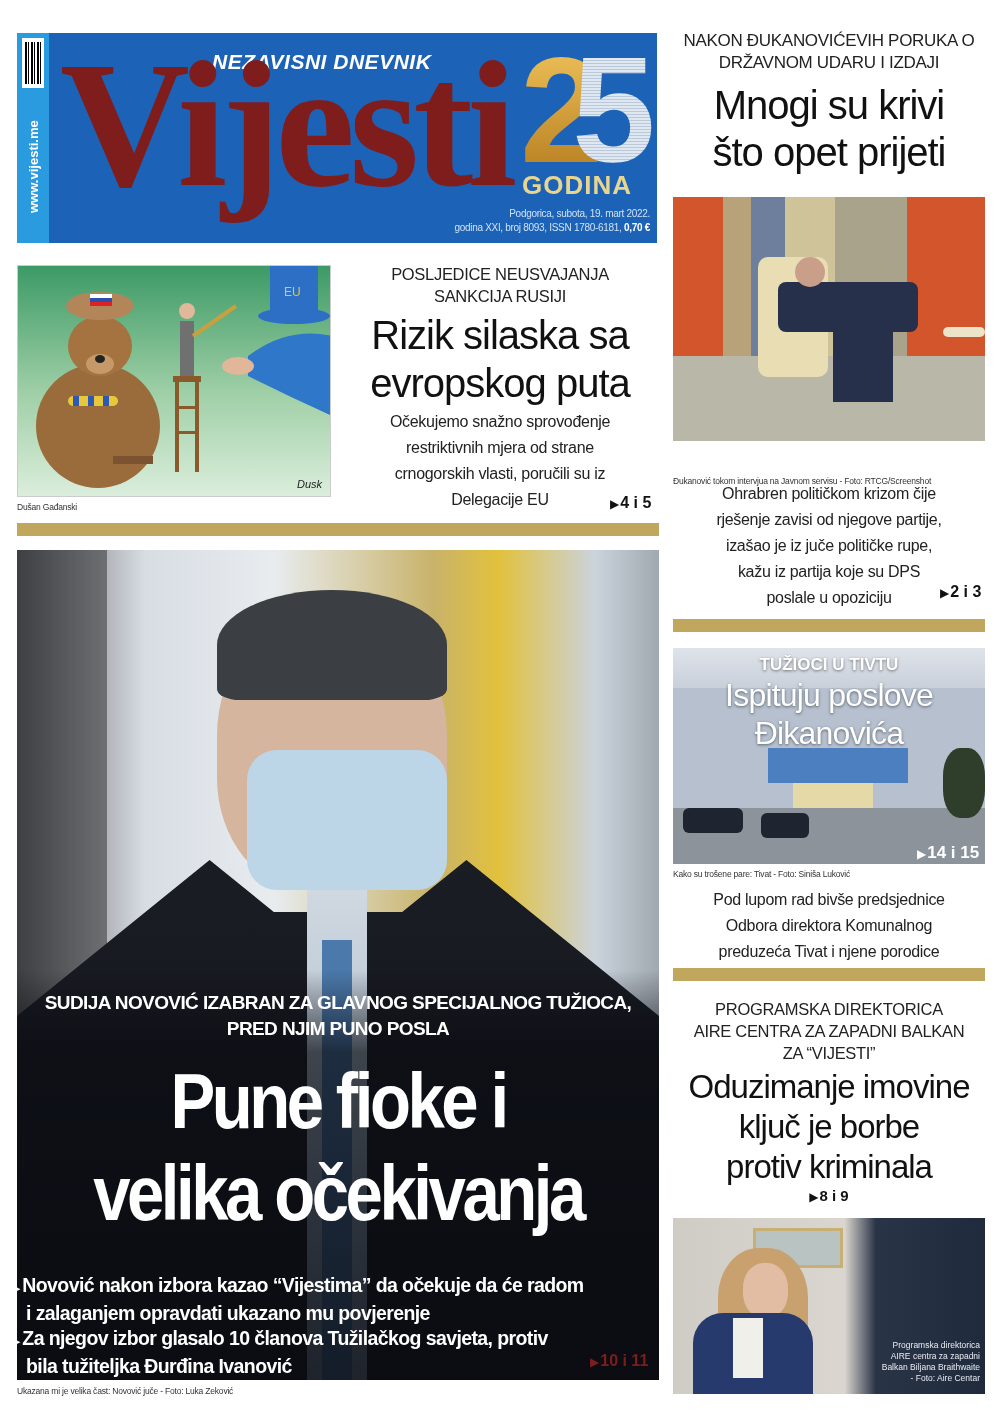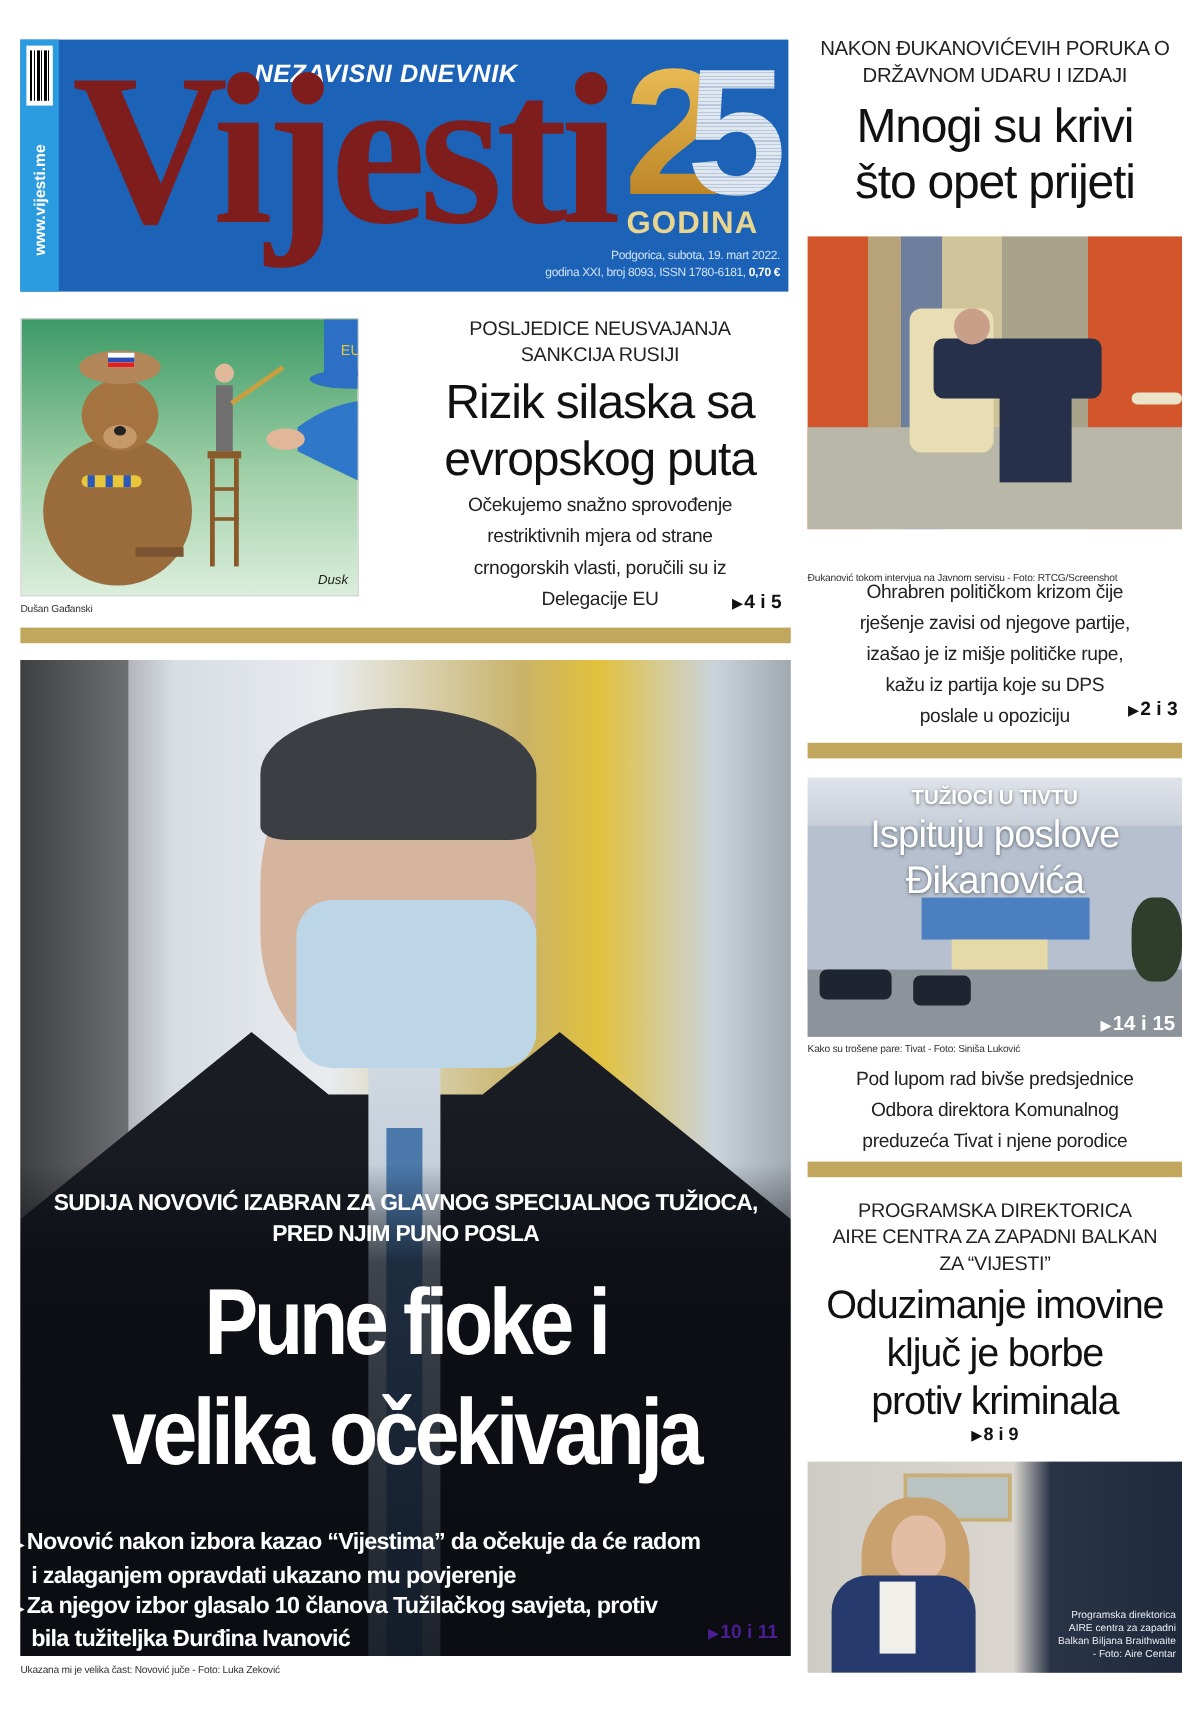--- a/index.html
+++ b/index.html
@@ -30,21 +30,21 @@
   #anniv-2 { position: absolute; left: 0; top: 0; font-size: 150px; font-weight: bold; color: #d6a43c; line-height: 140px;
     background: linear-gradient(180deg, #f0c35a, #b57d1f); -webkit-background-clip: text; background-clip: text; -webkit-text-fill-color: transparent; }
   #anniv-5 { position: absolute; left: 52px; top: 0; font-size: 150px; font-weight: bold; line-height: 140px;
     color: #e8eef6; -webkit-text-fill-color: transparent;
     background: repeating-linear-gradient(0deg, #dfe7f1 0 2px, #b9c8da 2px 3px); -webkit-background-clip: text; background-clip: text; }
   #anniv-label { left: 522px; top: 170px; font-size: 26px; font-weight: bold; color: #e8d58f; letter-spacing: 1px; }
   #mast-date { left: 400px; top: 207px; width: 250px; text-align: right; color: #cfe1f5; font-size: 10px; line-height: 14px; letter-spacing: -0.3px; }
   #mast-date b { color: #fff; }
 
   
-  #cartoon { left: 17px; top: 265px; width: 282px; height: 232px; background: linear-gradient(180deg, #3c9a66 0%, #9fcfa6 55%, #dbeedc 100%); overflow: hidden; border: 1px solid #ccc; }
+  #cartoon { left: 17px; top: 265px; width: 314px; height: 232px; background: linear-gradient(180deg, #3c9a66 0%, #9fcfa6 55%, #dbeedc 100%); overflow: hidden; border: 1px solid #ccc; }
   
   #photo-djukanovic { left: 673px; top: 197px; width: 312px; height: 244px; overflow: hidden;
     background: linear-gradient(90deg, #d2552c 0 16%, #b8a27a 16% 25%, #6e7f9e 25% 36%, #cfc39a 36% 52%, #a8a38a 52% 75%, #d2552c 75% 100%); }
   #photo-djukanovic .floor { position: absolute; left: 0; right: 0; bottom: 0; height: 85px; background: #b9b7a8; }
   
   #photo-novovic { left: 17px; top: 550px; width: 642px; height: 830px; overflow: hidden;
     background: linear-gradient(90deg, #55575a 0%, #8c8f93 8%, #d8dde4 20%, #e8ecef 40%, #c9b36a 65%, #e2c13c 75%, #cbd3dc 90%, #a0a8b0 100%); }
   #photo-djikanovic { left: 673px; top: 648px; width: 312px; height: 216px; overflow: hidden;
     background: linear-gradient(180deg, #dfe3ea 0%, #aab4c3 45%, #8892a0 70%, #9aa1aa 100%); }
   #photo-aire { left: 673px; top: 1218px; width: 312px; height: 176px; overflow: hidden;
@@ -142,21 +142,21 @@
   <div class="abs" style="left:85px;top:60px;width:70px;height:120px;background:#e9ddb4;border-radius:10px;"></div>
   <div class="abs" style="left:105px;top:85px;width:140px;height:50px;background:#26304a;border-radius:8px;"></div>
   <div class="abs" style="left:160px;top:120px;width:60px;height:85px;background:#26304a;"></div>
   <div class="abs" style="left:122px;top:60px;width:30px;height:30px;background:#c99f8a;border-radius:50%;"></div>
   <div class="abs" style="left:270px;top:130px;width:42px;height:10px;background:#ece4c8;border-radius:5px;"></div>
 </div>
 <div class="abs caption" style="left:673px;top:448px;margin-top:28px;">Đukanović tokom intervjua na Javnom servisu - Foto: RTCG/Screenshot</div>
 <div class="abs center deck" style="left:668px;top:481px;width:322px;">
   <div>Ohrabren političkom krizom čije</div>
   <div>rješenje zavisi od njegove partije,</div>
-  <div>izašao je iz mišje političke rupe,</div>
+  <div>izašao je iz juče političke rupe,</div>
   <div>kažu iz partija koje su DPS</div>
   <div>poslale u opoziciju</div>
 </div>
 <div class="abs pageref" style="left:940px;top:583px;"><span class="tri">▶</span><span>2 i 3</span></div>
 
 <div class="abs goldbar" style="left:673px;top:619px;width:312px;"></div>
 
 <div class="abs" id="photo-novovic">
   <div class="abs" style="left:0;top:0;width:90px;height:830px;background:linear-gradient(90deg,#3e3f42,#6e6f72);"></div>
   <div class="abs" style="left:200px;top:60px;width:230px;height:280px;background:#d6b59e;border-radius:45% 45% 40% 40%;"></div>
@@ -174,21 +174,21 @@
 <div class="abs center" style="left:17px;top:1055px;width:642px;color:#fff;font-weight:bold;font-size:78px;line-height:92px;letter-spacing:-4px;transform:scaleX(0.86);transform-origin:center;">
   <div>Pune fioke i</div>
   <div>velika očekivanja</div>
 </div>
 <div class="abs" style="left:12px;top:1273px;width:630px;color:#fff;font-weight:bold;font-size:19.5px;line-height:25px;letter-spacing:-0.6px;">
   <div><span style="font-size:11px;">▶ </span><span>Novović nakon izbora kazao “Vijestima” da očekuje da će radom</span></div>
   <div style="padding-left:14px;">i zalaganjem opravdati ukazano mu povjerenje</div>
   <div><span style="font-size:11px;">▶ </span><span>Za njegov izbor glasalo 10 članova Tužilačkog savjeta, protiv</span></div>
   <div style="padding-left:14px;">bila tužiteljka Đurđina Ivanović</div>
 </div>
-<div class="abs pageref" style="left:590px;top:1352px;color:#4c1d95;"><span class="tri">▶</span><span>10 i 11</span></div>
+<div class="abs pageref" style="left:590px;top:1352px;color:#7f1d1d;"><span class="tri">▶</span><span>10 i 11</span></div>
 <div class="abs caption" style="left:17px;top:1386px;">Ukazana mi je velika čast: Novović juče - Foto: Luka Zeković</div>
 
 <div class="abs" id="photo-djikanovic">
   <div class="abs" style="left:0;top:40px;width:312px;height:130px;background:#b6c0cf;"></div>
   <div class="abs" style="left:95px;top:100px;width:140px;height:35px;background:#4b7fc0;"></div>
   <div class="abs" style="left:120px;top:135px;width:80px;height:30px;background:#e6d9a8;"></div>
   <div class="abs" style="left:0;top:160px;width:312px;height:56px;background:#8c939b;"></div>
   <div class="abs" style="left:10px;top:160px;width:60px;height:25px;background:#1e2430;border-radius:6px;"></div>
   <div class="abs" style="left:88px;top:165px;width:48px;height:25px;background:#1e2430;border-radius:6px;"></div>
   <div class="abs" style="left:270px;top:100px;width:42px;height:70px;background:#2e3e2a;border-radius:40%;"></div>

